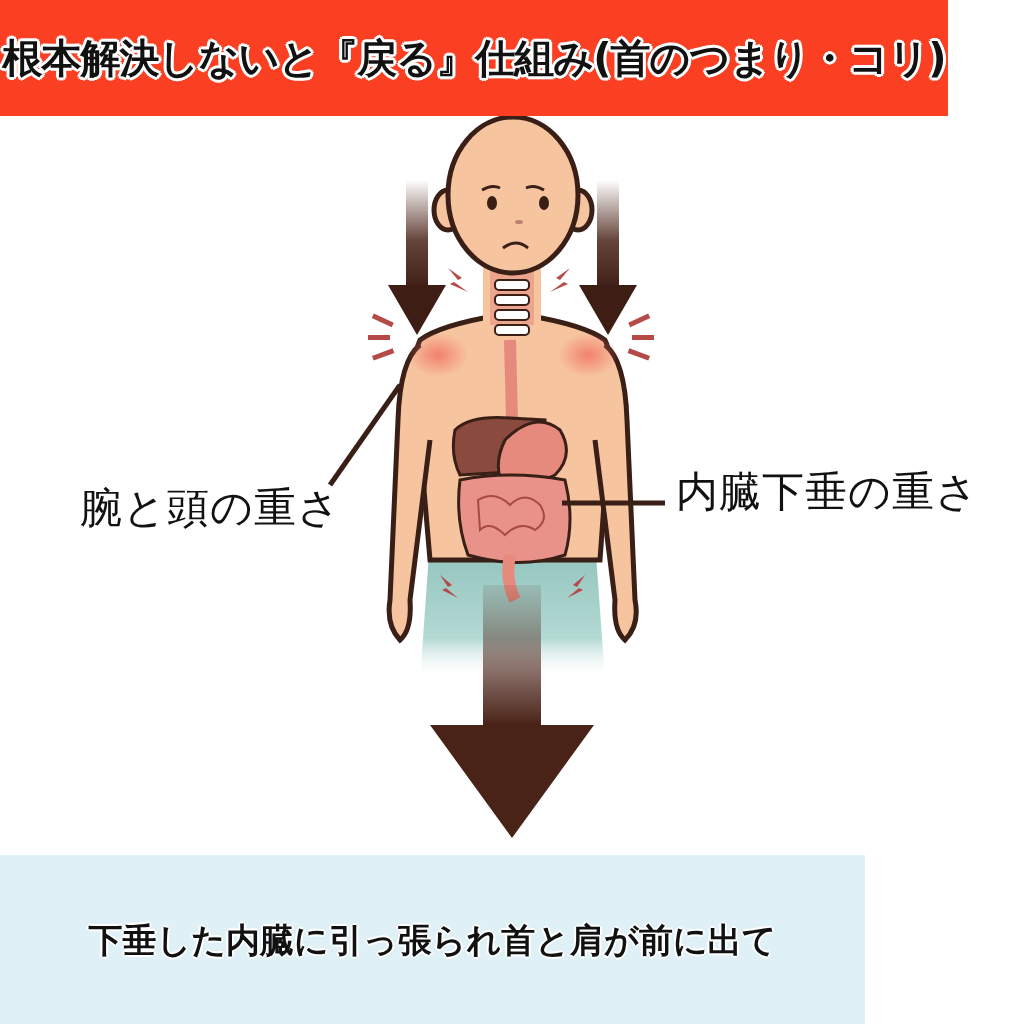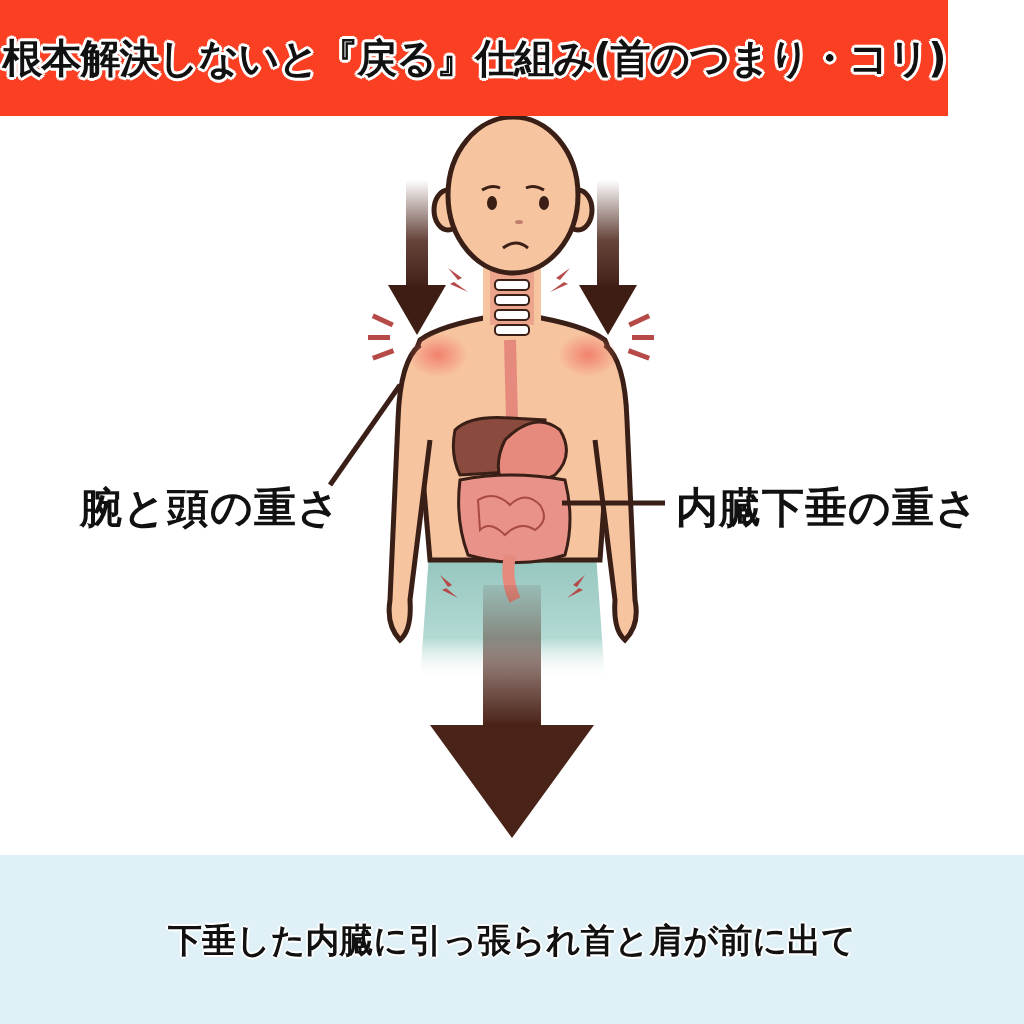--- a/index.html
+++ b/index.html
@@ -1,24 +1,24 @@
 <!DOCTYPE html>
 <html><head>
 <meta charset="utf-8">
 <style>
   html, body { margin:0; padding:0; }
   body { width:1024px; height:1024px; position:relative; overflow:hidden; background:#ffffff; font-family:"DejaVu Sans", sans-serif; }
   .header { position:absolute; left:0; top:0; width:948px; height:116px; background:#fb3f22; display:flex; align-items:center; justify-content:center; }
   .header-title { font-size:40px; font-weight:bold; color:#111; letter-spacing:-1px;
     text-shadow: 3px 0 #fff, -3px 0 #fff, 0 3px #fff, 0 -3px #fff, 2px 2px #fff, -2px -2px #fff, 2px -2px #fff, -2px 2px #fff; white-space:nowrap; }
   .illustration { position:absolute; left:0; top:116px; width:1024px; height:740px; }
-  .label { position:absolute; font-size:42px; font-weight:bold; color:#111; white-space:nowrap; letter-spacing:1px; }
+  .label { position:absolute; font-size:42px; font-weight:normal; color:#111; white-space:nowrap; letter-spacing:1px; }
   .label-left { left:80px; top:480px; }
-  .label-right { left:676px; top:480px; }
-  .footer { position:absolute; left:0; top:855px; width:1024px; height:169px; background:#dff1f7; display:flex; flex-direction:column; align-items:center; justify-content:center; gap:2px; }
+  .label-right { left:676px; top:464px; }
+  .footer { position:absolute; left:0; top:855px; width:865px; height:169px; background:#dff1f7; display:flex; flex-direction:column; align-items:center; justify-content:center; gap:2px; }
   .footer-line { font-size:34px; font-weight:bold; color:#111; white-space:nowrap; line-height:46px;
     text-shadow: 2px 0 #fff, -2px 0 #fff, 0 2px #fff, 0 -2px #fff; }
 </style>
 </head>
 <body>
 
 <div class="header">
   <div class="header-title">根本解決しないと『戻る』仕組み(首のつまり・コリ)</div>
 </div>
 

